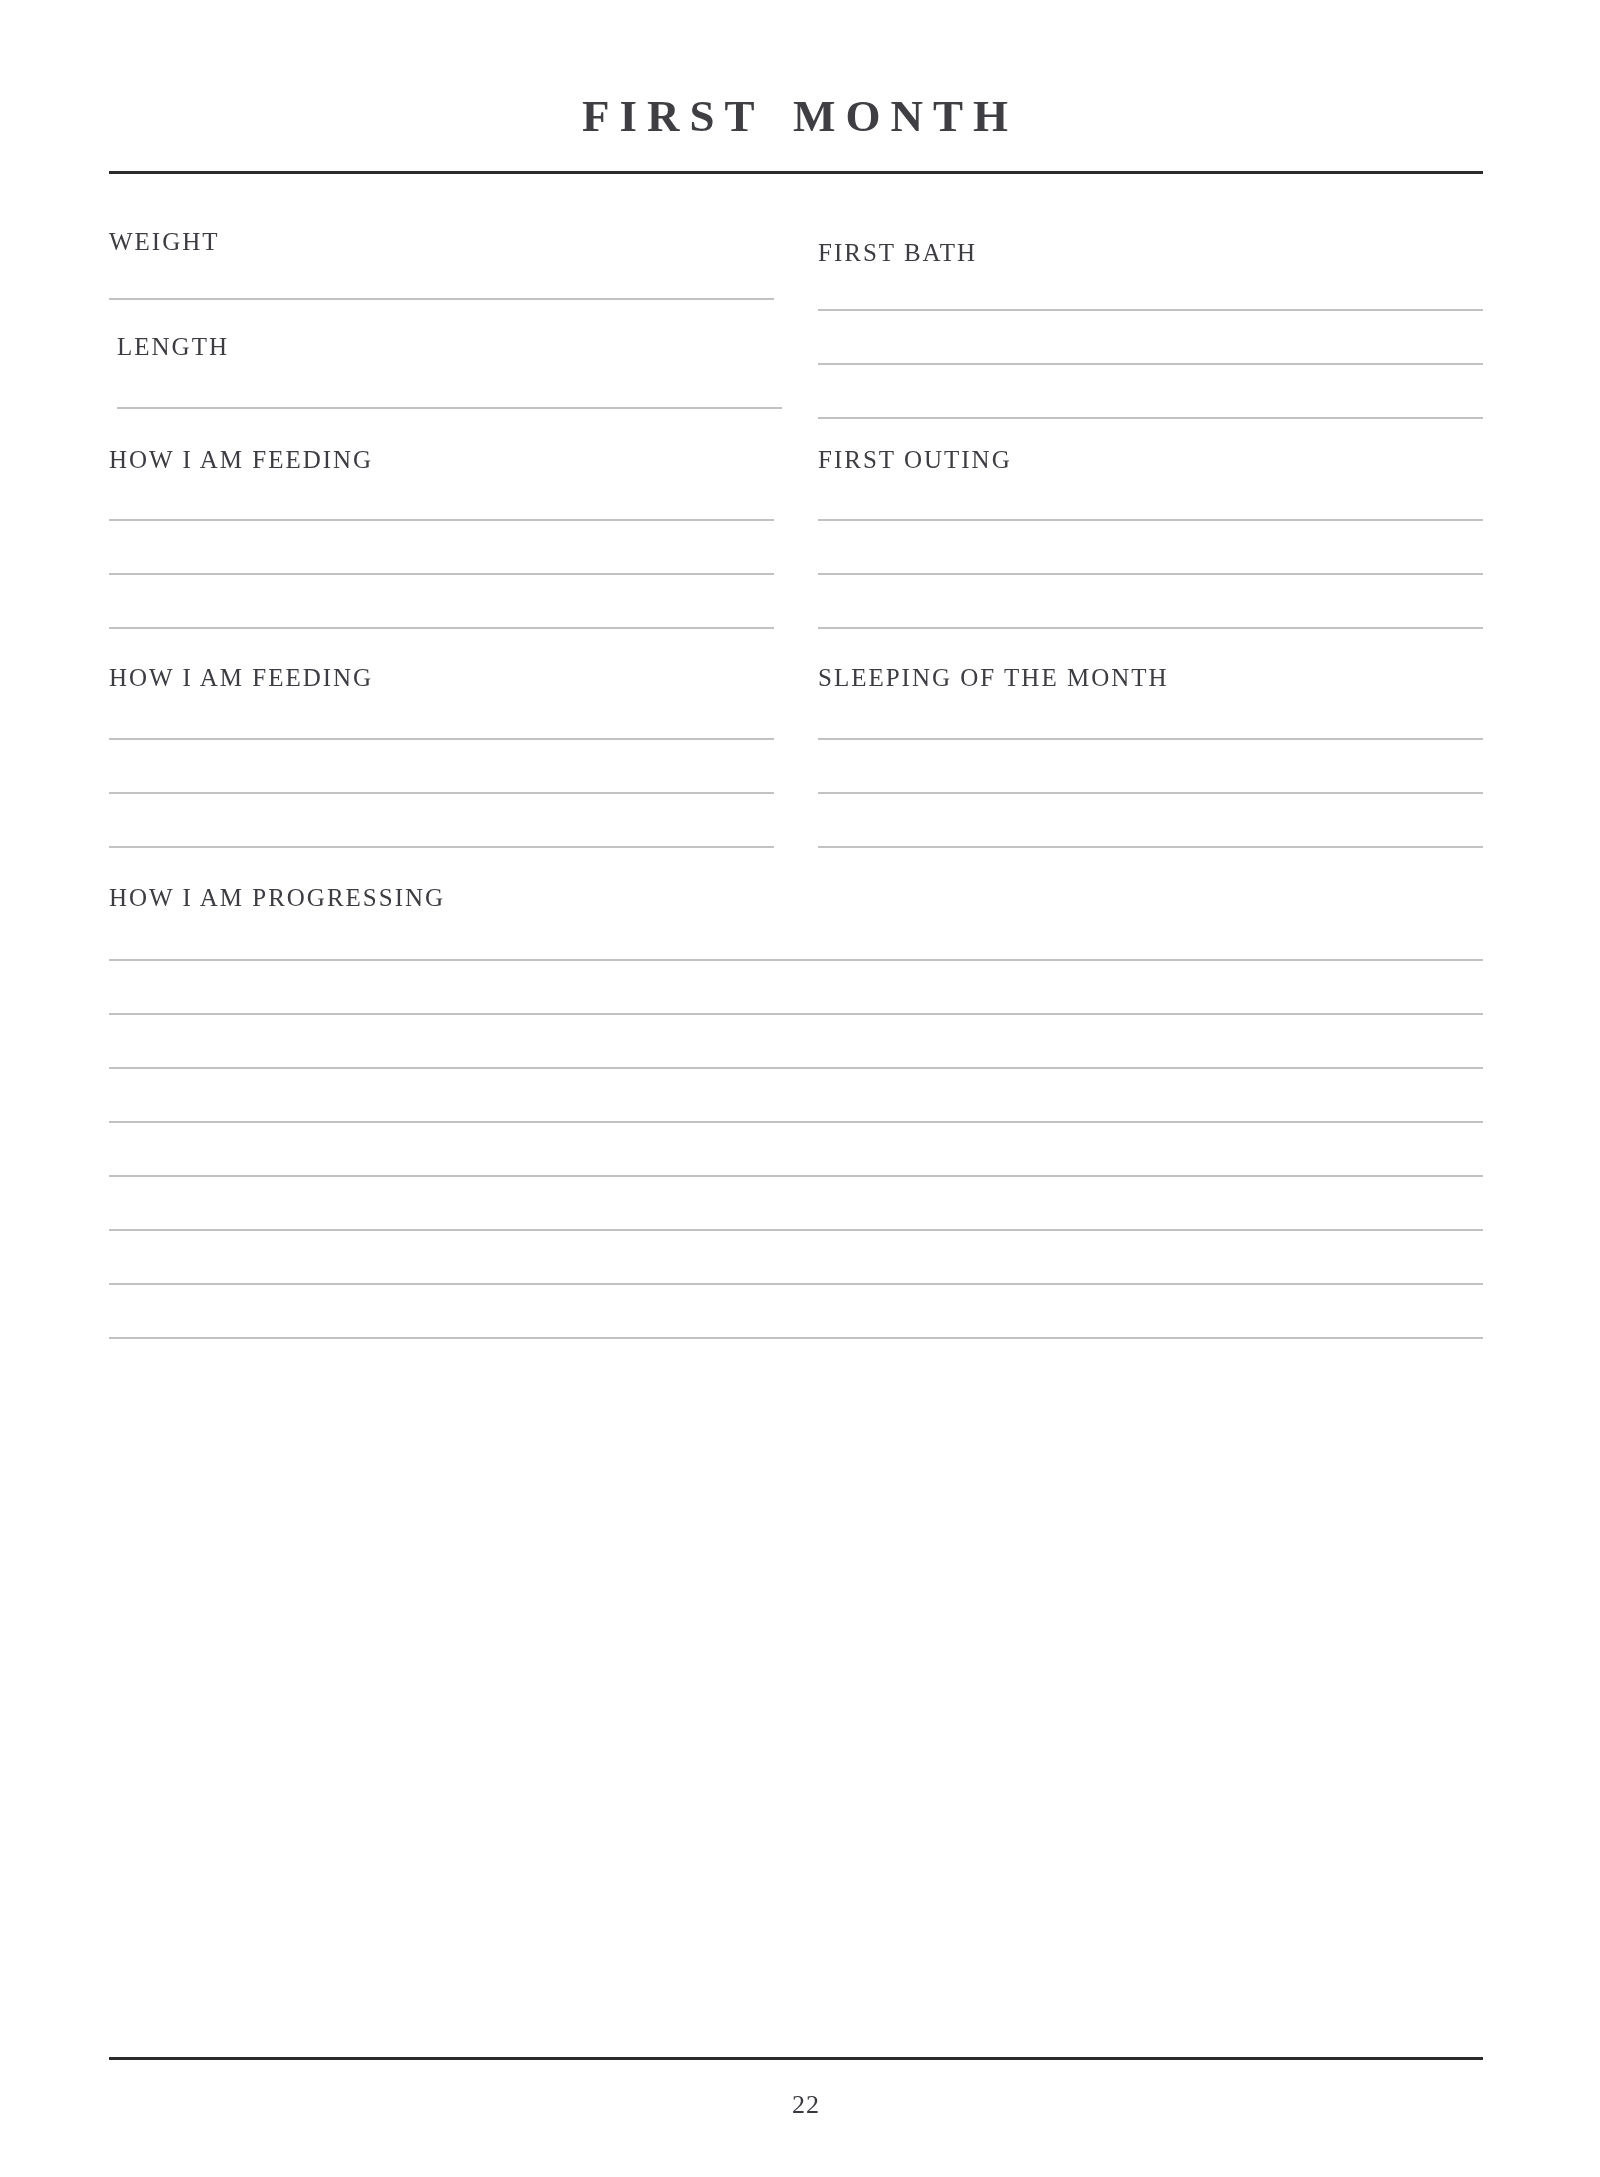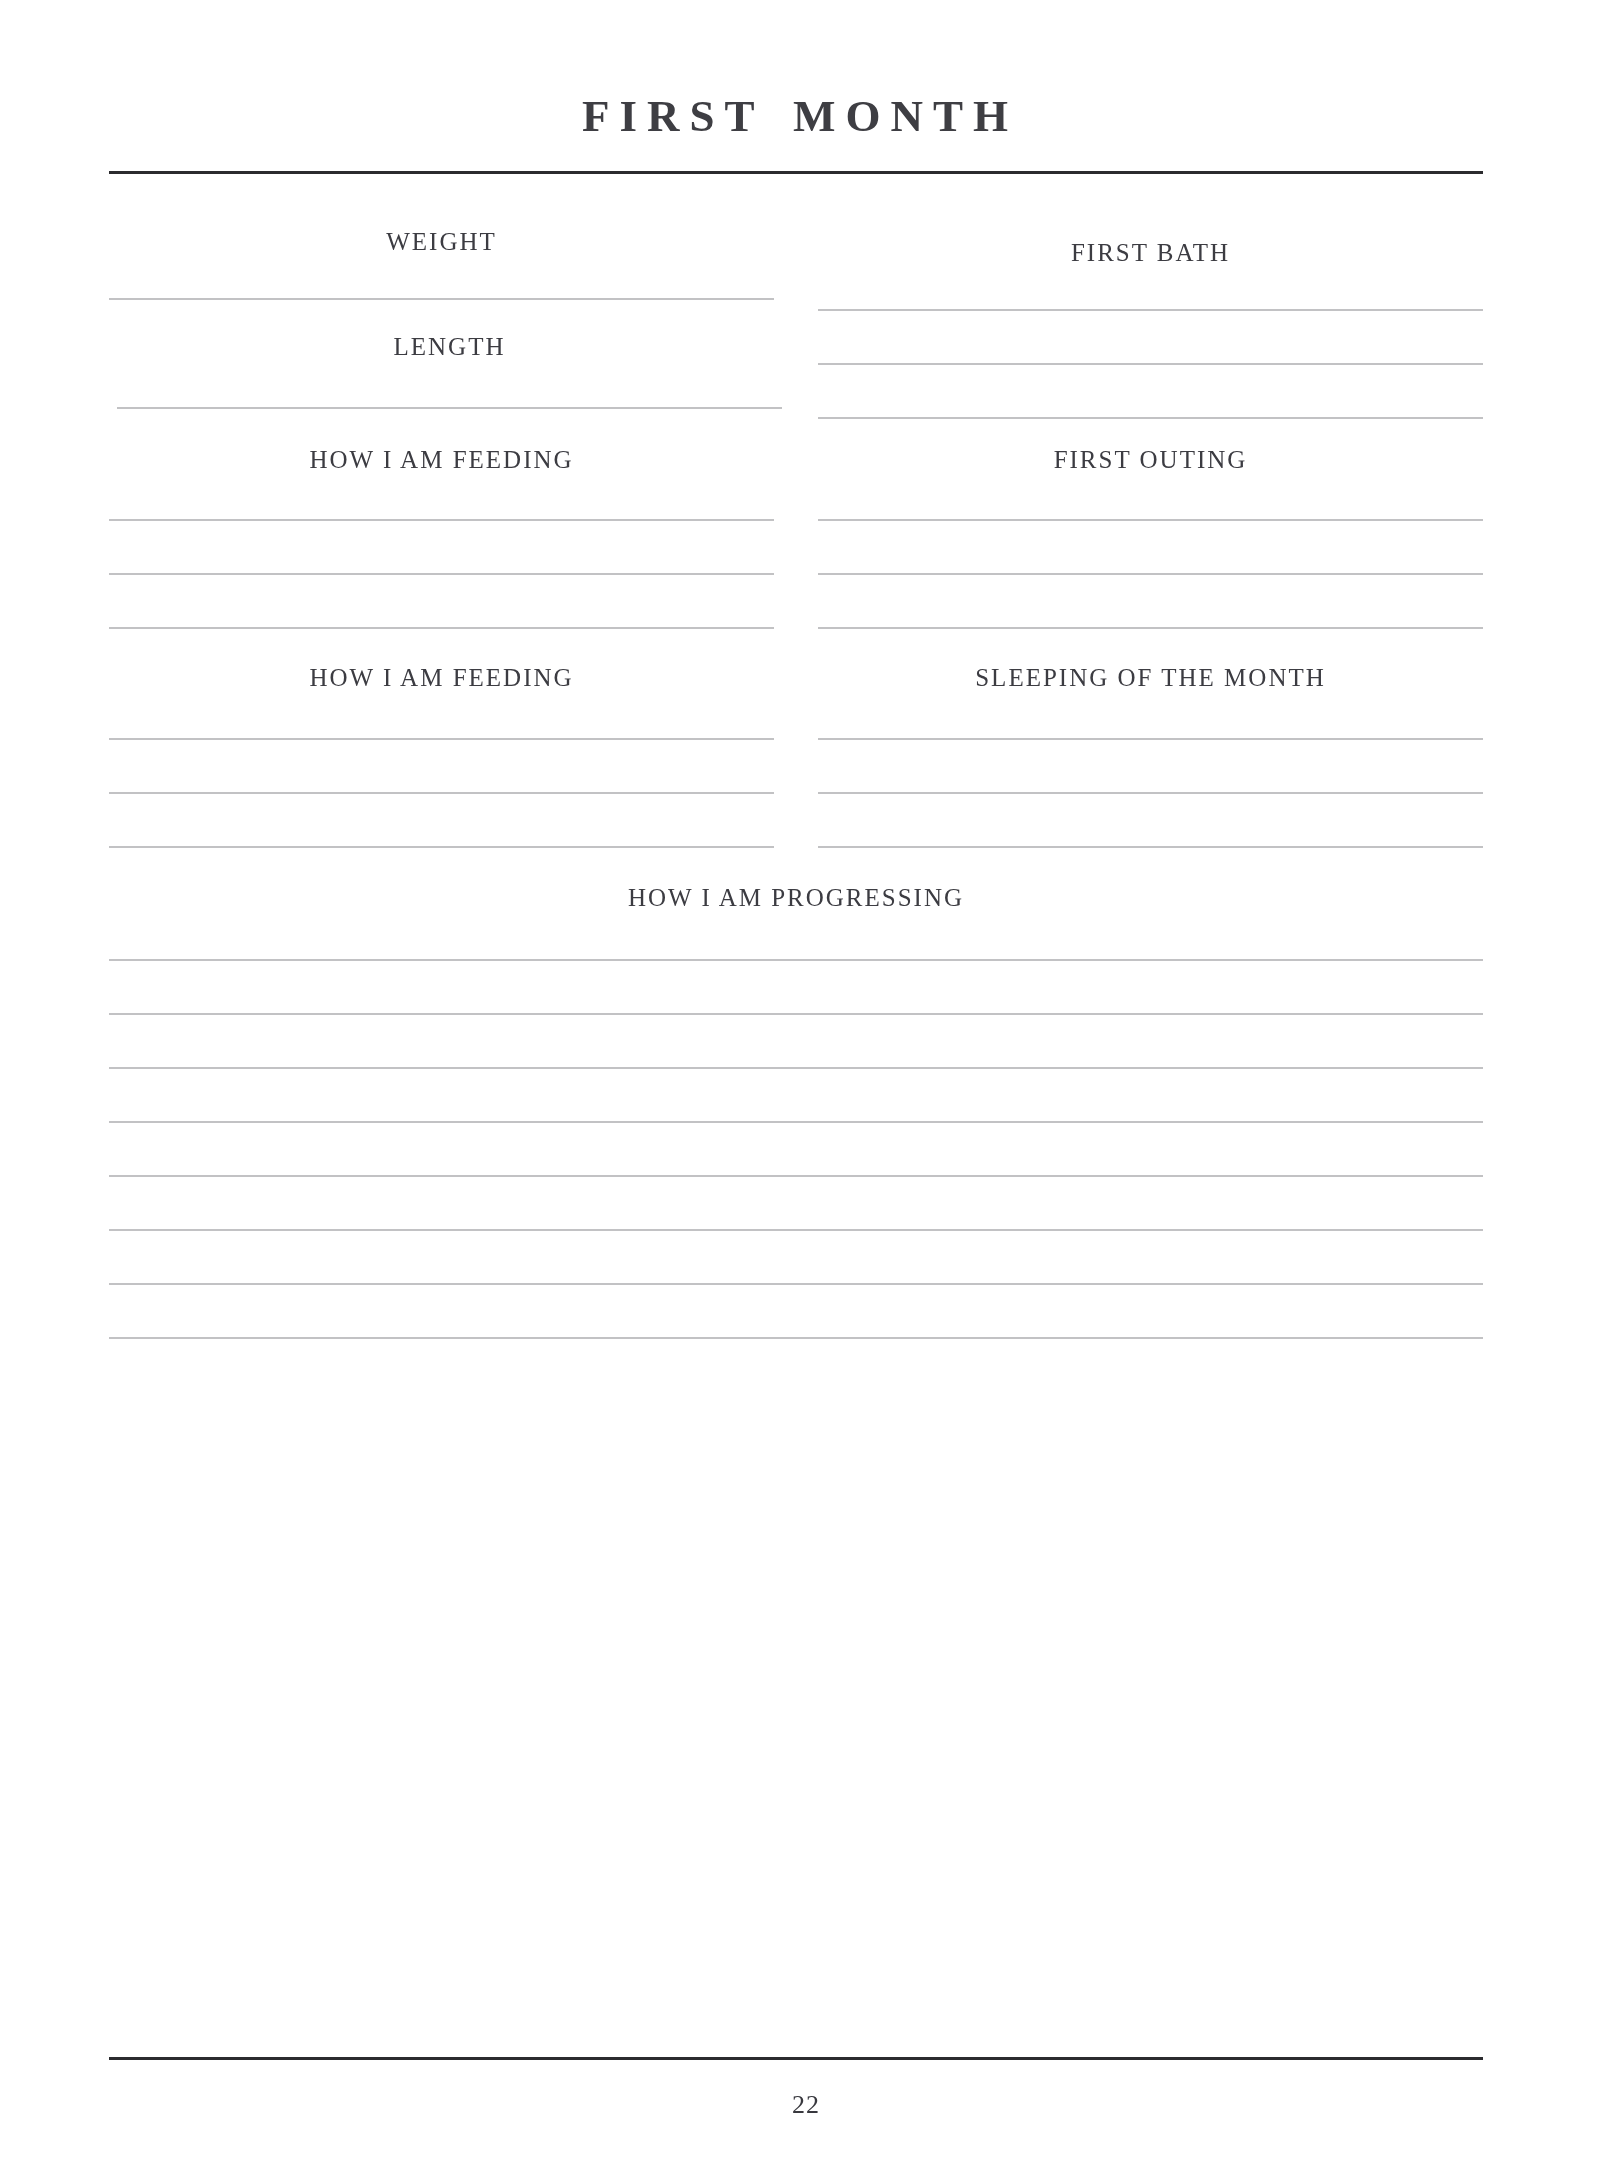--- a/index.html
+++ b/index.html
@@ -27,21 +27,20 @@
     position: absolute;
     left: 109px;
     width: 1374px;
     height: 2.5px;
     background: #2b2b2e;
   }
   .rule-top { top: 171px; }
   .rule-bottom { top: 2057px; }
   .field {
     position: absolute;
-    text-align: center;
   }
   .field-label {
     margin: 0;
     font-size: 25px;
     font-weight: 400;
     letter-spacing: 2px;
     line-height: 25px;
     color: #3c3c42;
     white-space: nowrap;
   }

